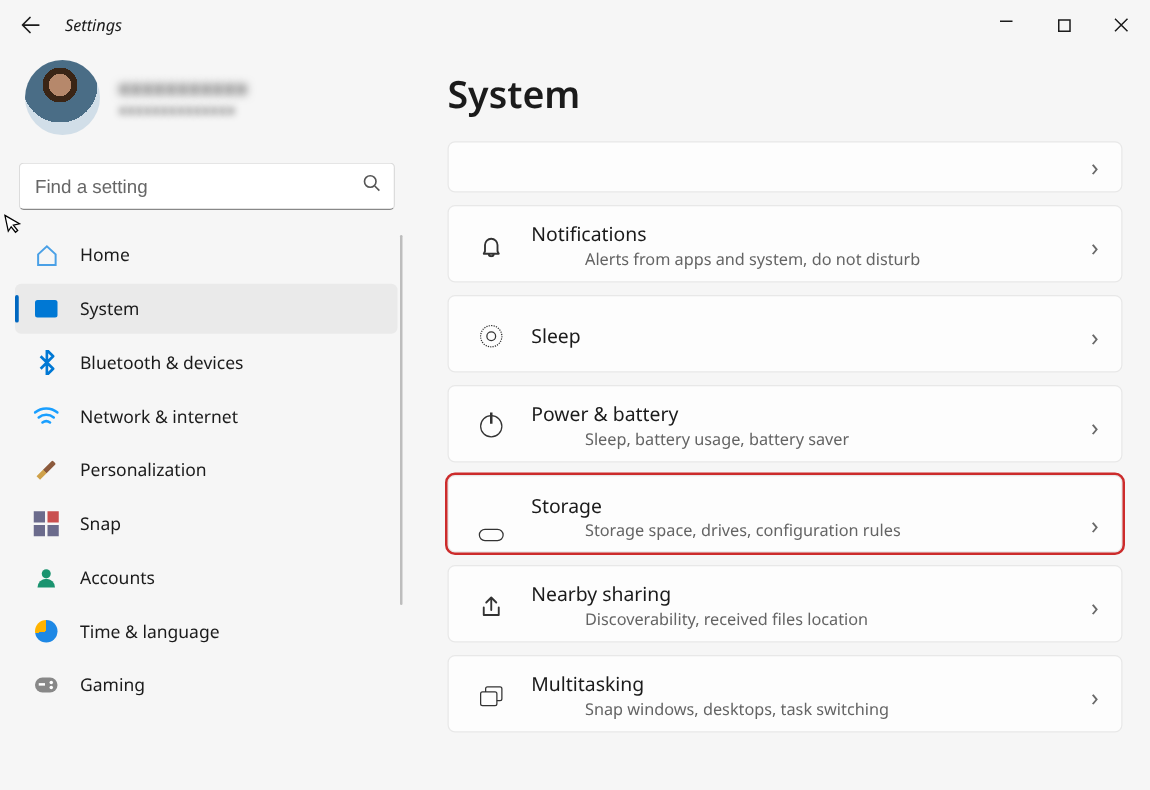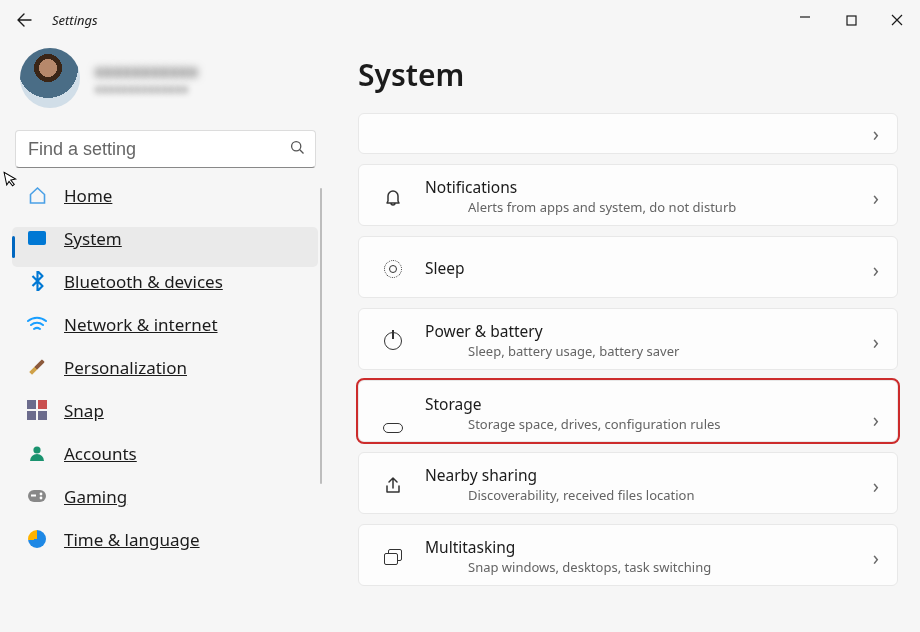--- a/index.html
+++ b/index.html
@@ -66,43 +66,42 @@
     margin:4px 4px 10px 5px;
     height:38px;
     border:1px solid #dcdcdc;
     border-bottom:1.5px solid #888;
     border-radius:4px;
     background:#fff;
     display:flex; align-items:center;
     padding:0 10px;
   }
   .search input {
-    border:0; outline:0; flex:1; font-size:18px; background:transparent;
+    border:0; outline:0; flex:1; font-size:15px; background:transparent;
     color:#333;
   }
   .search input::placeholder{color:#666;}
   .search .mag { font-size:15px; color:#555; }
 
   .nav {
     margin-top:16px;
     position:relative;
   }
   .nav-scroll-line{
     position:absolute; right:-2px; top:4px; width:2px; height:296px;
     background:#bdbdbd; border-radius:2px;
   }
   .nav-item{
-    display:flex; 
+    display:flex; align-items:center;
     height:40px;
     padding-left:14px;
     border-radius:5px;
     margin:3px 2px;
-    font-size:17px;
+    font-size:14px;
     cursor:default;
-    text-decoration:underline;
   }
   .nav-item .ic{width:22px;height:22px;margin-right:16px;display:flex;align-items:center;justify-content:center;font-size:17px;}
   .nav-item.sel{ background:#eaeaea; position:relative;}
   .nav-item.sel::before{
     content:""; position:absolute; left:0; top:9px; bottom:9px; width:3px;
     background:#0067c0; border-radius:3px;
   }
 
   
   .ic-home svg{stroke:#4aa0e6;}
@@ -278,37 +277,37 @@
         <span class="ic ic-accounts">
           <svg width="18" height="18" viewBox="0 0 18 18">
               <circle cx="9" cy="6" r="3.6"></circle>
               <path d="M2 17a7 7 0 0 1 14 0z"></path>
             </svg>
         </span>
         <span>Accounts</span>
       </div>
 
       <div class="nav-item">
+        <span class="ic">
+            <span class="ic-time"></span>
+          </span>
+        <span>Time &amp; language</span>
+      </div>
+
+      <div class="nav-item">
         <span class="ic ic-game">
           <svg width="20" height="14" viewBox="0 0 20 14">
               <rect x="1" y="1" width="18" height="12" rx="6" fill="#888"></rect>
               <circle cx="14" cy="5" r="1.4" fill="#fff"></circle>
               <circle cx="14" cy="9" r="1.4" fill="#fff"></circle>
               <rect x="4" y="5.5" width="5" height="2" fill="#fff"></rect>
             </svg>
         </span>
         <span>Gaming</span>
       </div>
-
-      <div class="nav-item">
-        <span class="ic">
-            <span class="ic-time"></span>
-          </span>
-        <span>Time &amp; language</span>
-      </div>
     </div>
 
     <span class="cursor">
       <svg width="14" height="18" viewBox="0 0 12 18">
           <path d="M1 1v13l3-3 2.5 5 2-1-2.5-5H11z" fill="#fff" stroke="#000" stroke-width="1"></path>
         </svg>
     </span>
   </div>
 
   <div class="main">

